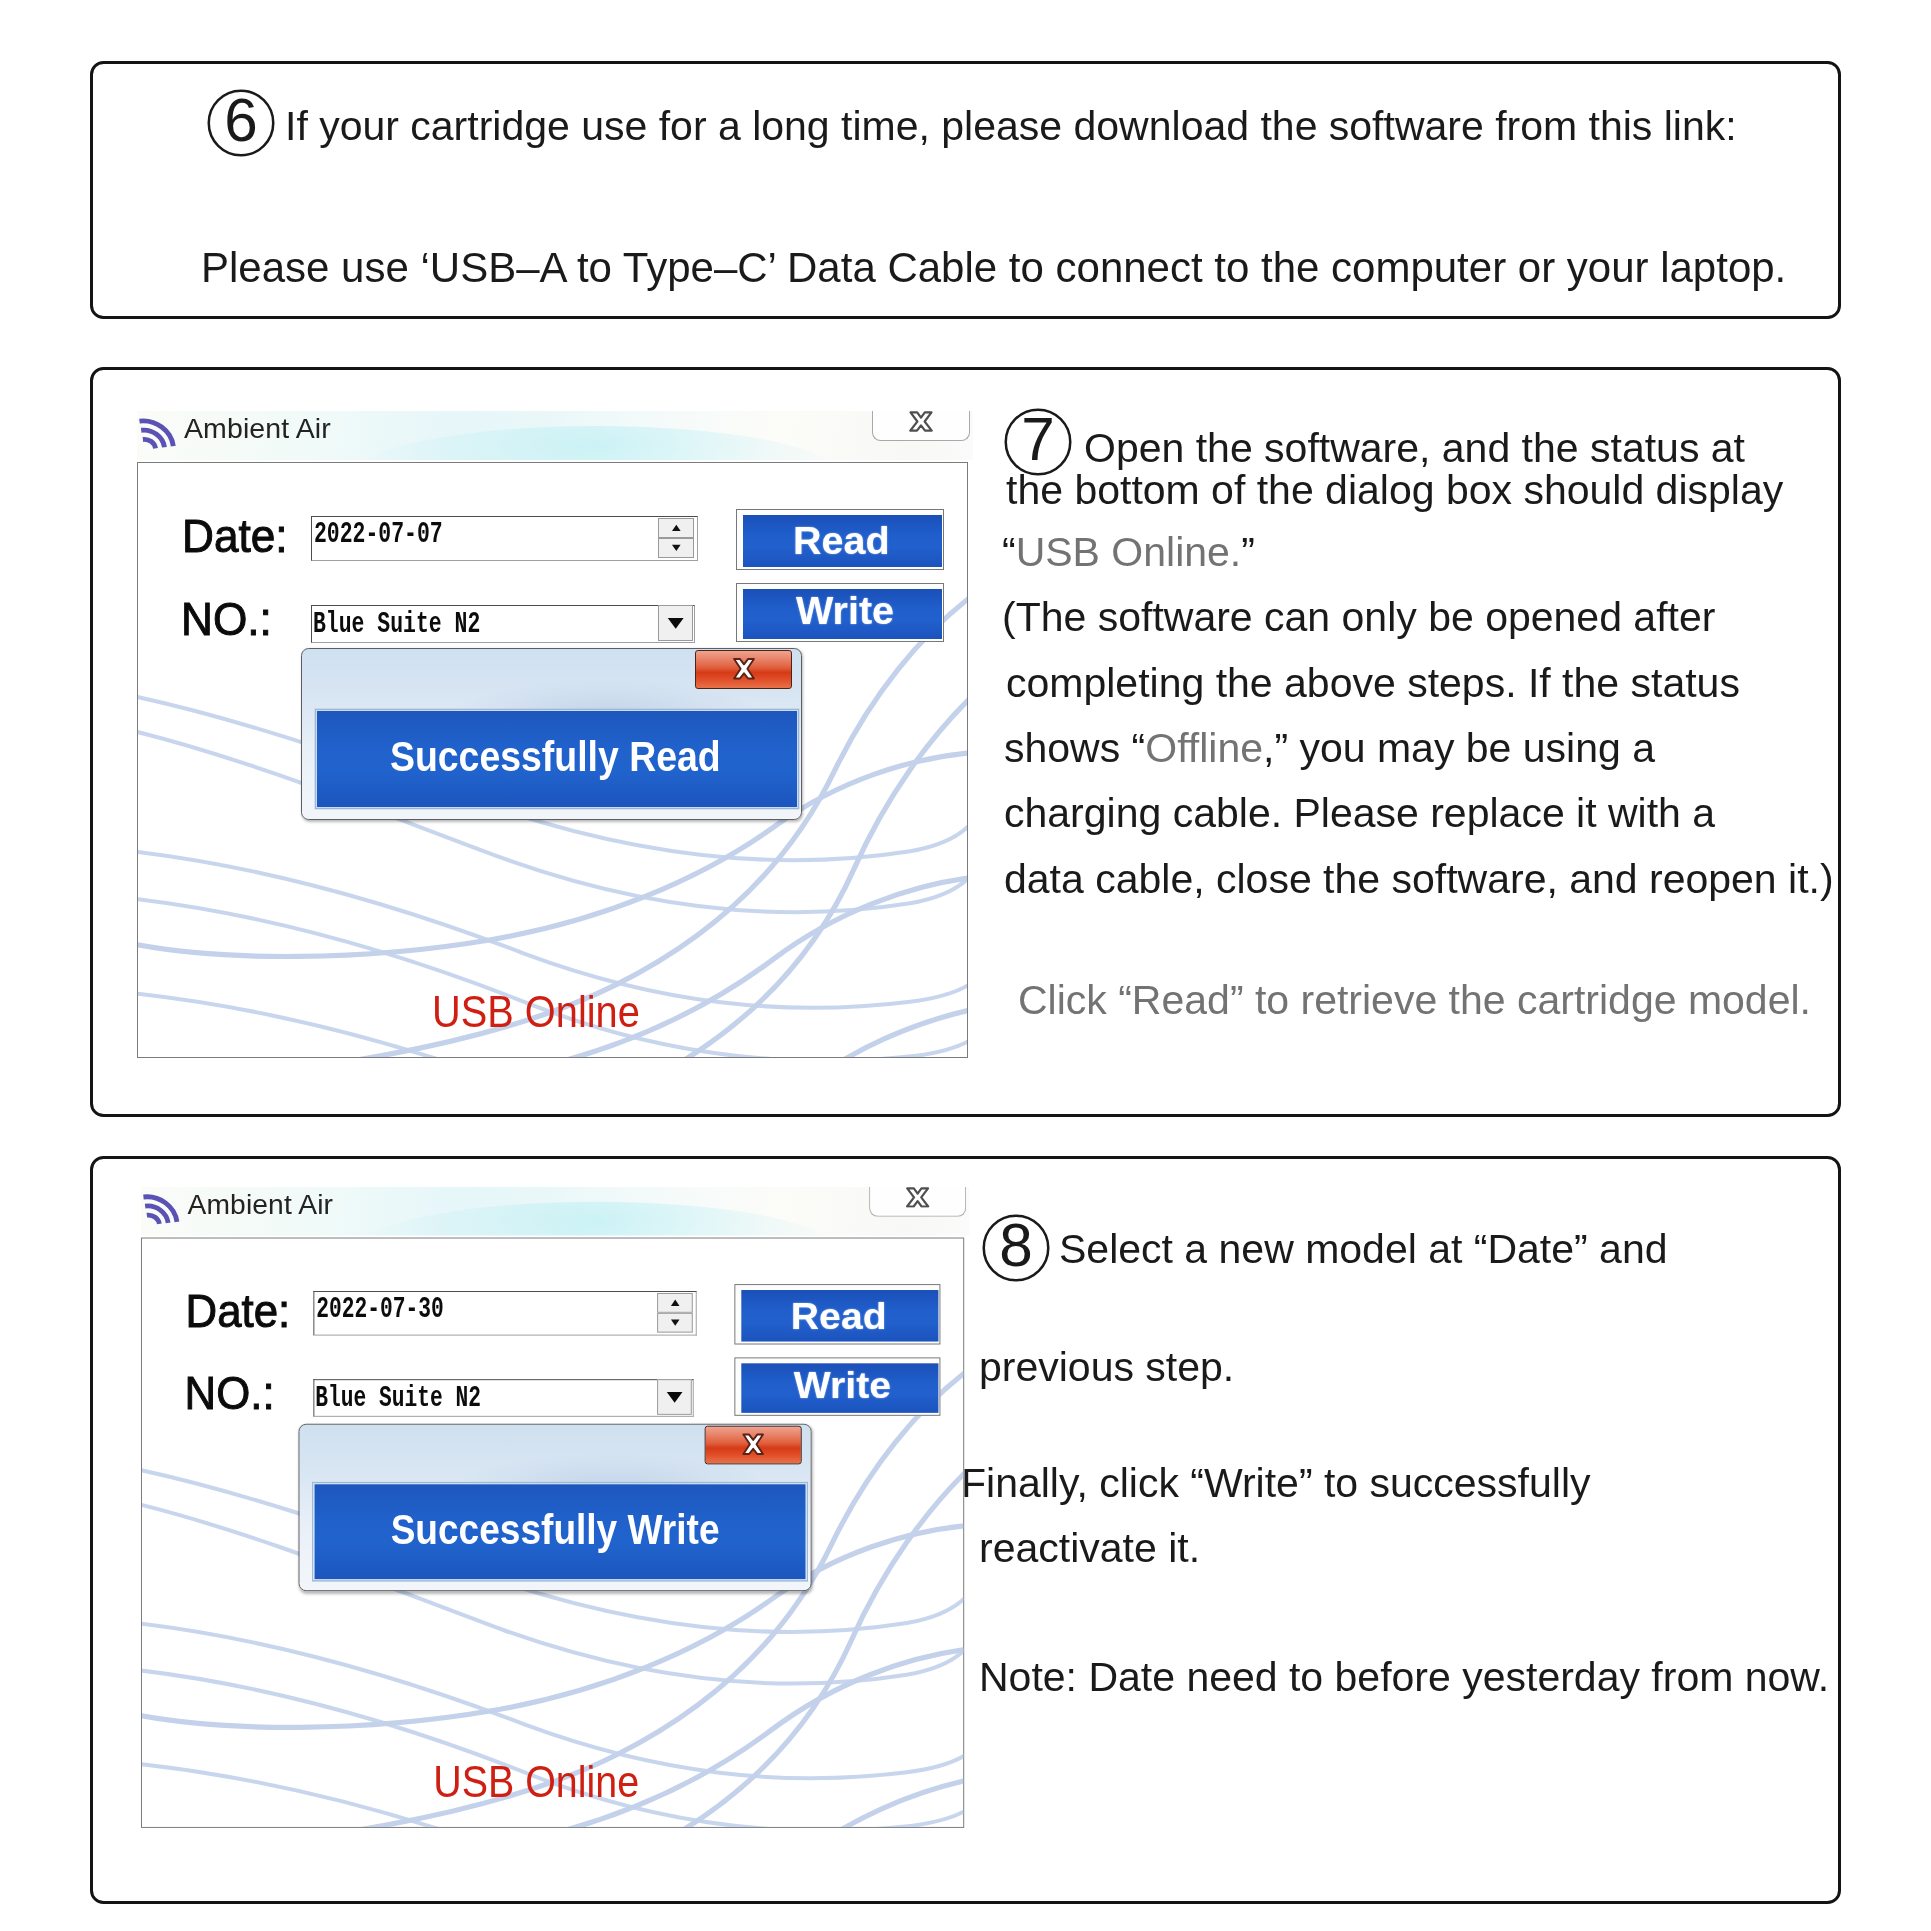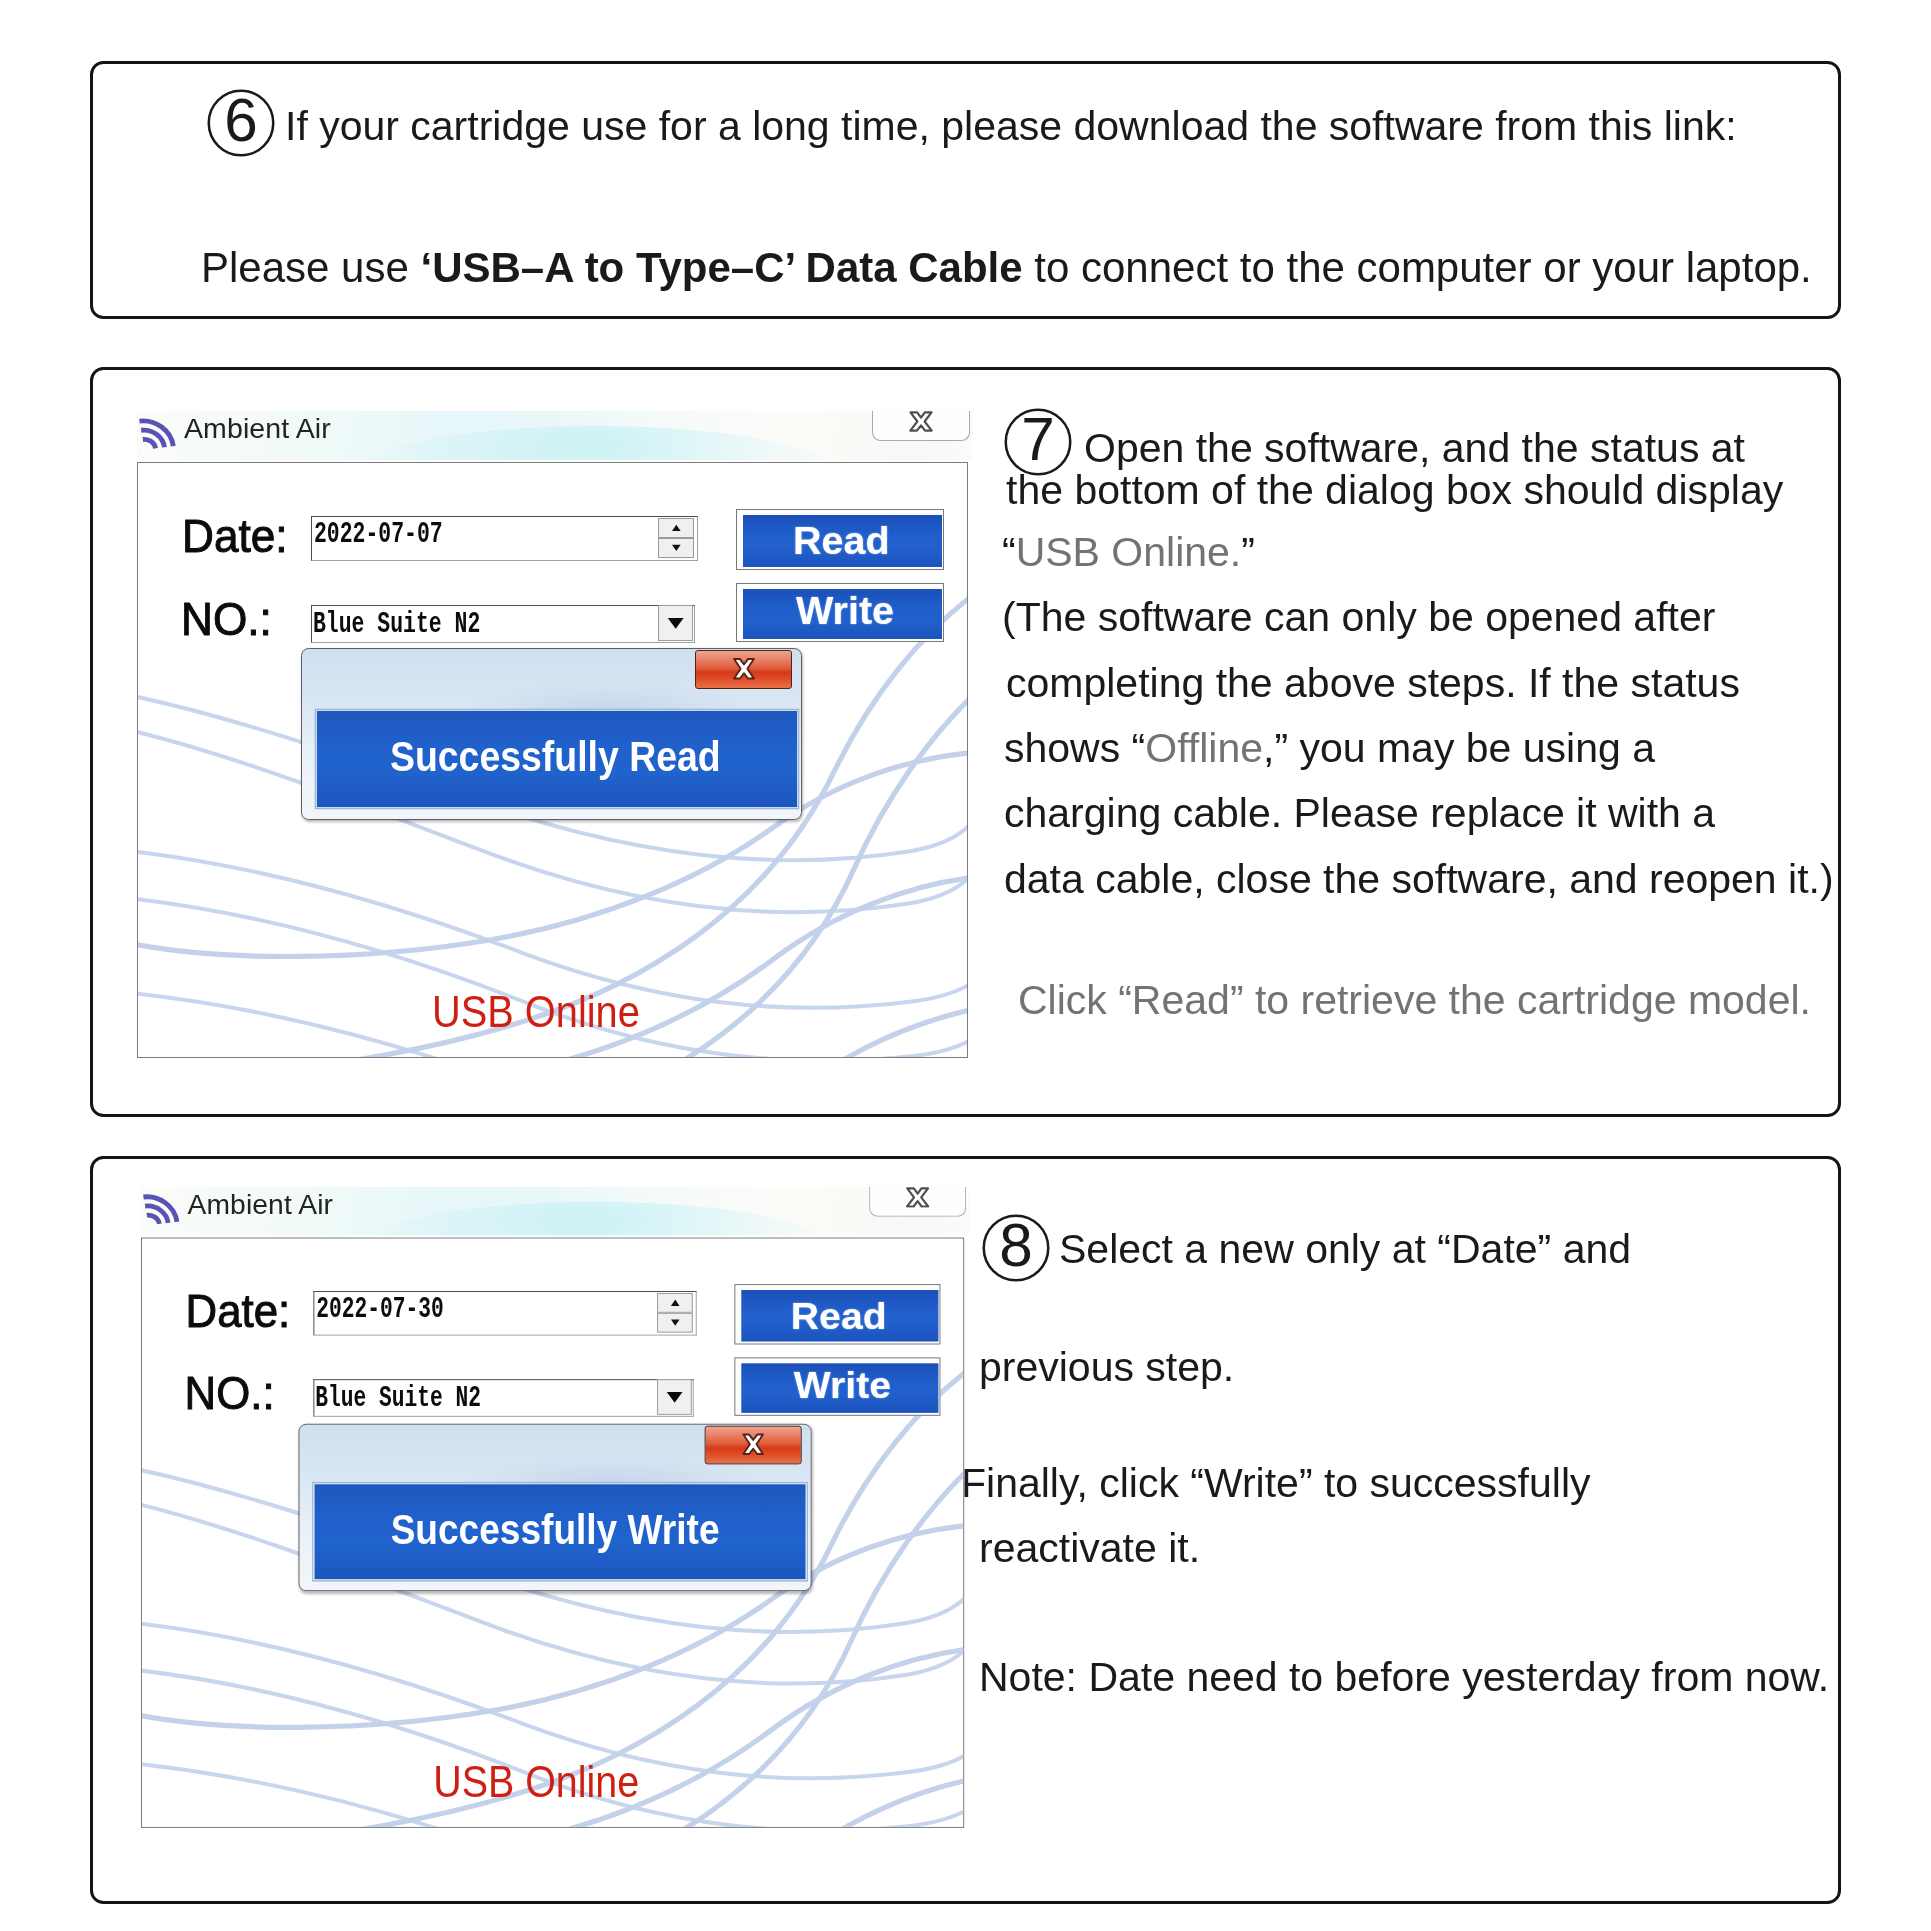--- a/index.html
+++ b/index.html
@@ -18,21 +18,21 @@
   .circnum{position:absolute;}
   .circnum svg{display:block;overflow:visible;}
   .circnum text{font-family:"Liberation Sans",sans-serif;fill:#1a1a1a;}
 
   
   .txt{line-height:1;}
   #s6n{left:114px;top:25px;}
   #s6l1{left:192px;top:42px;font-size:41px;}
   #s6l2{left:111px;top:99px;font-size:43px;}
   #s6l3{left:108px;top:183px;font-size:42px;}
-  #s6bold{font-weight:700;}
+  #s6bold{font-weight:400;}
 
   
   .t7{position:absolute;font-size:41px;line-height:1;color:#1a1a1a;white-space:pre;}
   #s7n{left:911px;top:38px;}
   #s7l1{left:991px;top:58px;}
   #s7l2{left:913px;top:100px;}
   #s7l3{left:909px;top:162px;}
   #s7l4{left:909px;top:227px;}
   #s7l5{left:913px;top:293px;}
   #s7l6{left:911px;top:358px;}
@@ -241,21 +241,21 @@
     </div>
   </div>
 
   <div class="panel" id="p3">
     <div class="circnum" id="s8n">
       <svg width="68" height="68" viewBox="0 0 70 70">
           <circle cx="35" cy="35" r="33.2" fill="none" stroke="#1a1a1a" stroke-width="2.6"></circle>
       <text x="35" y="53" text-anchor="middle" font-size="62" font-weight="300">8</text>
         </svg>
     </div>
-    <div class="t7" id="s8l1">Select a new only at “Date” and</div>
+    <div class="t7" id="s8l1">Select a new model at “Date” and</div>
     <div class="t7" id="s8l3">previous step.</div>
     <div class="t7" id="s8l4">Finally, click “Write” to successfully</div>
     <div class="t7" id="s8l5">reactivate it.</div>
     <div class="t7" id="s8l6">Note: Date need to before yesterday from now.</div>
     <div class="app" id="app2">
       <div class="titlebar">
         <span class="wifi">
           <svg width="37" height="36" viewBox="0 0 38 37">
             <g fill="none" stroke="#5b52b5" stroke-width="5" stroke-linecap="butt">
               <path d="M1.2 5.0 C 18.0 5.0 32.4 18.6 32.6 34.8"></path>

